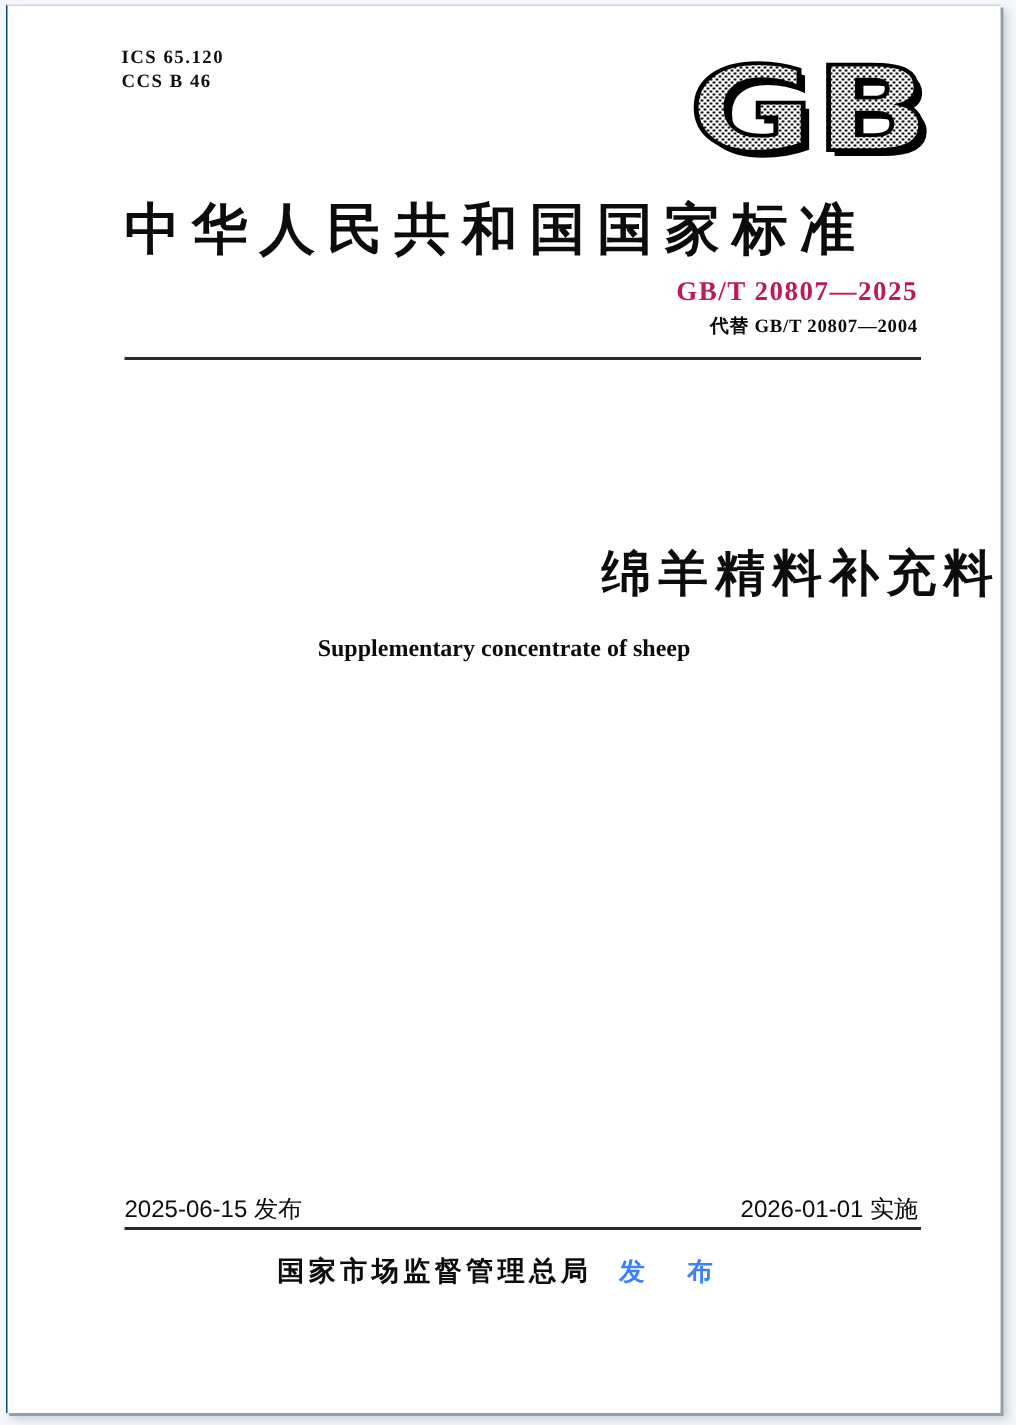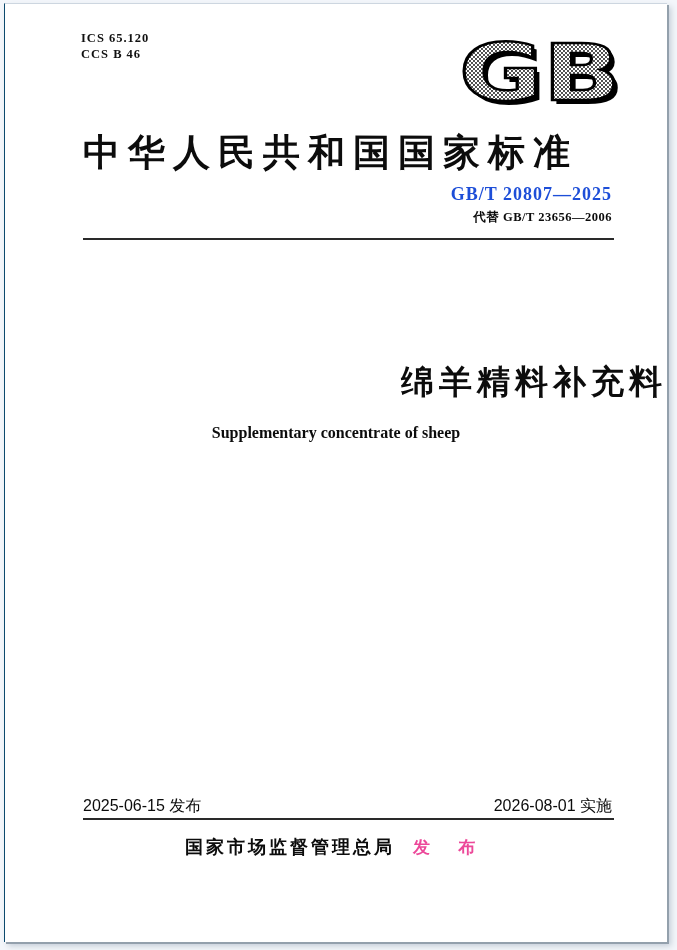--- a/index.html
+++ b/index.html
@@ -48,21 +48,21 @@
     display: flex;
     justify-content: space-between;
   }
 
   .std-number {
     right: 55px; top: 180px;
     font-family: "Liberation Serif", serif;
     font-weight: bold;
     font-size: 18px;
     letter-spacing: 1px;
-    color: #1d4ed8;
+    color: #be185d;
   }
   .replaces {
     right: 55px; top: 205px;
     font-family: "Liberation Serif", serif;
     font-weight: bold;
     font-size: 12.5px;
     letter-spacing: 0.5px;
     color: #0c0c0c;
   }
 
@@ -122,21 +122,21 @@
     letter-spacing: 3px;
     color: #0c0c0c;
     text-align: justify;
   }
   .publish-label {
     margin-left: 18px;
     font-family: "Liberation Serif", serif;
     font-weight: bold;
     font-size: 17px;
     letter-spacing: 12px;
-    color: #ec4899;
+    color: #3b82f6;
   }
 </style>
 </head>
 <body>
 
 <div class="page">
 
   <div class="abs ics-block">
     <div>ICS  65.120</div>
     <div>CCS  B  46</div>
@@ -151,31 +151,31 @@
       </pattern>
     </defs>
     <text x="6" y="68" font-family="DejaVu Sans, sans-serif" font-weight="bold" font-size="78" textLength="162" lengthAdjust="spacingAndGlyphs" fill="#000000">GB</text>
     <text x="2" y="64" font-family="DejaVu Sans, sans-serif" font-weight="bold" font-size="78" textLength="162" lengthAdjust="spacingAndGlyphs" fill="url(#halftone)" stroke="#000000" stroke-width="2.5">GB</text>
   </svg>
 
   <div class="abs national-title">中华人民共和国国家标准</div>
 
   <div class="abs std-number">GB/T 20807—2025</div>
 
-  <div class="abs replaces">代替 GB/T 23656—2006</div>
+  <div class="abs replaces">代替 GB/T 20807—2004</div>
 
   <div class="abs rule rule-top"></div>
 
   <div class="abs main-title-cn">绵羊精料补充料</div>
 
   <div class="abs main-title-en">Supplementary concentrate of sheep</div>
 
   <div class="abs date-issue">2025-06-15 发布</div>
 
-  <div class="abs date-impl">2026-08-01 实施</div>
+  <div class="abs date-impl">2026-01-01 实施</div>
 
   <div class="abs rule rule-bottom"></div>
 
   <div class="abs issuer-block">
     <div class="issuer-lines">
       <div>国家市场监督管理总局</div>
     </div>
     <div class="publish-label">发 布</div>
   </div>
 

